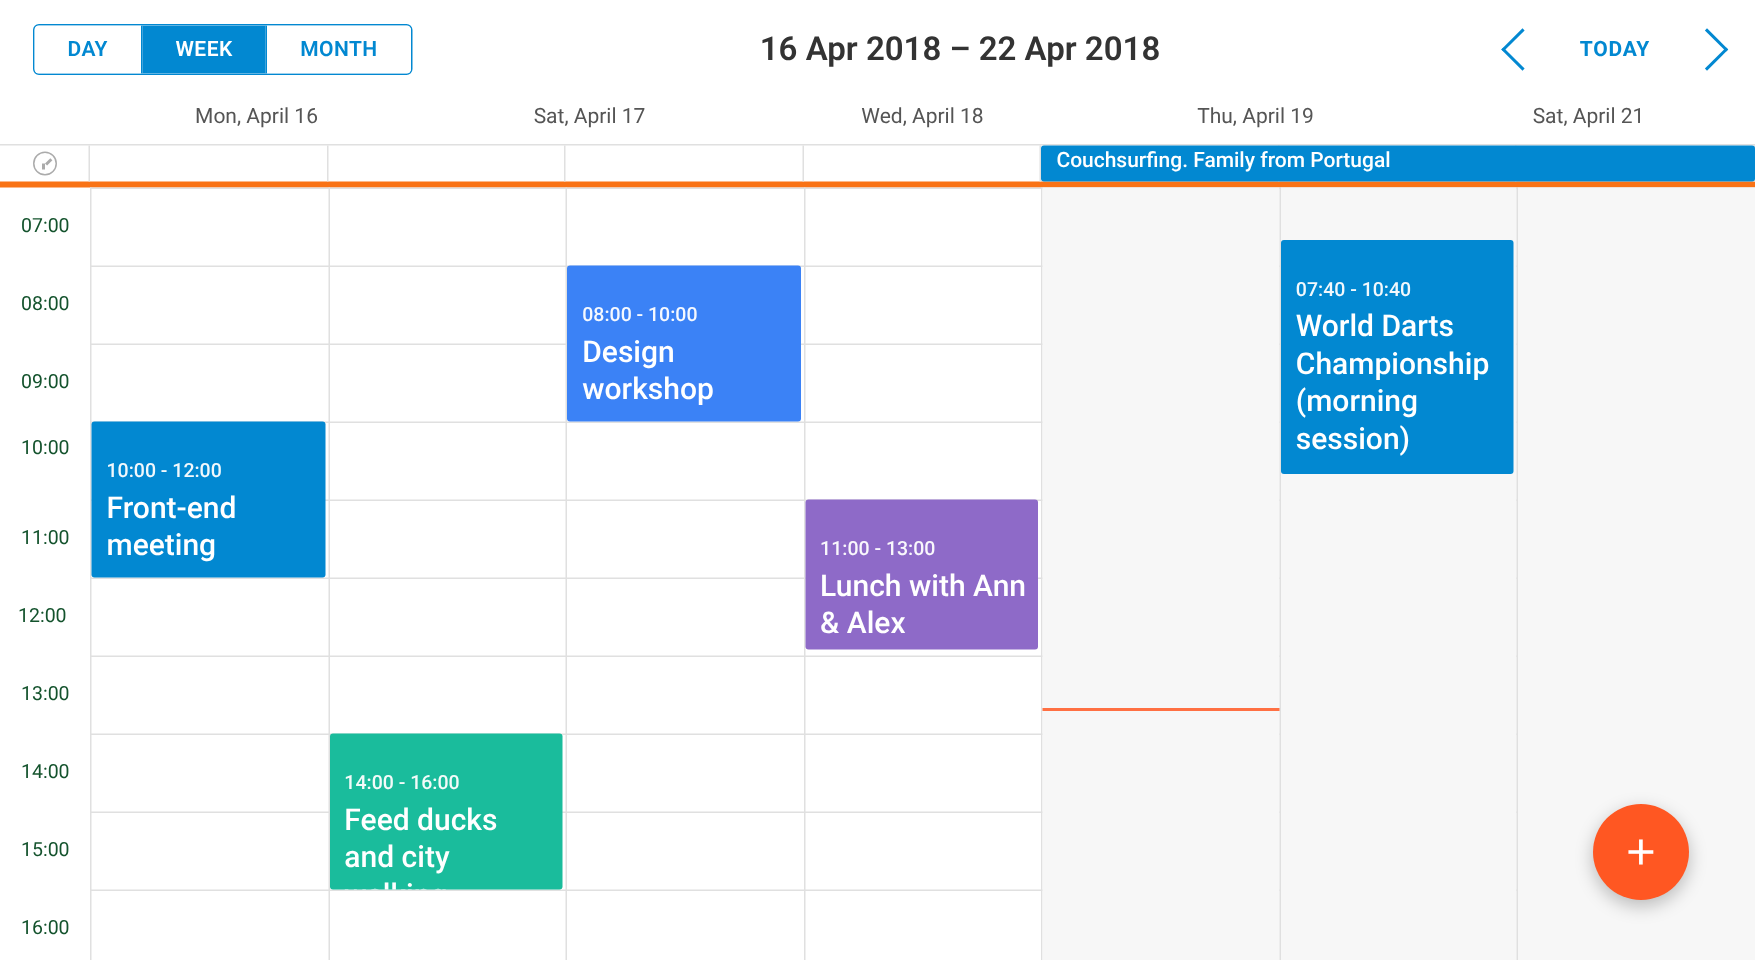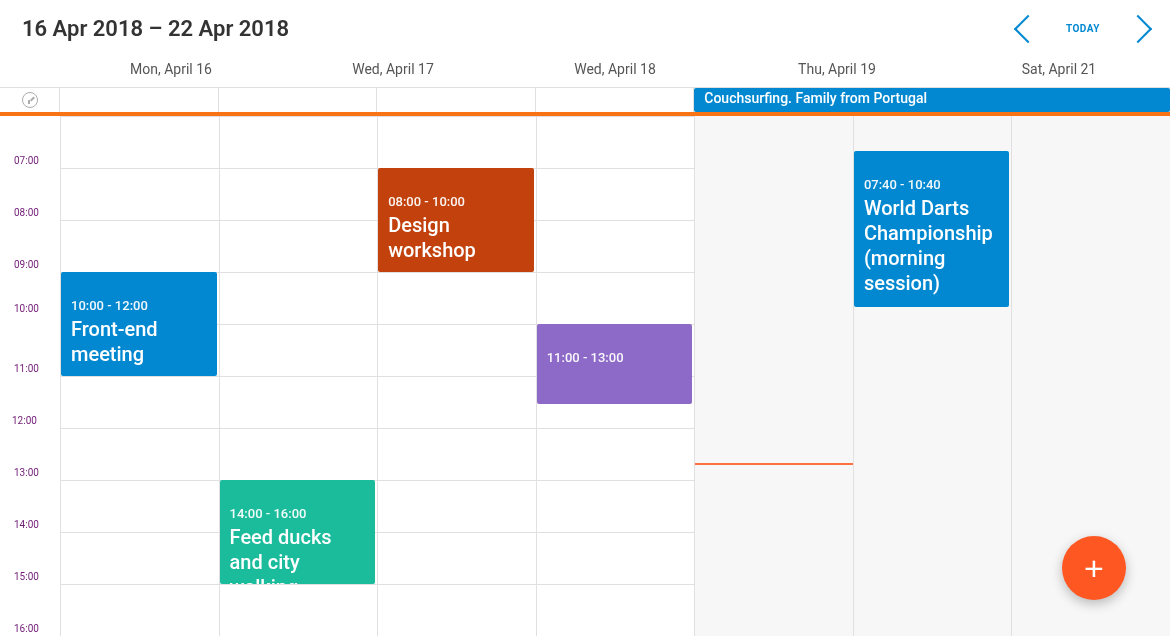--- a/index.html
+++ b/index.html
@@ -55,21 +55,21 @@
     white-space: nowrap;
   }
   .nav {
     display: flex;
     align-items: center;
     gap: 28px;
   }
   .nav .today-btn {
     font: inherit;
     font-weight: 700;
-    font-size: 10px;
+    font-size: 14px;
     letter-spacing: 0.5px;
     color: #0288D1;
     background: none;
     border: none;
     padding: 0;
     cursor: pointer;
   }
   .chev {
     width: 12px;
     height: 12px;
@@ -168,25 +168,24 @@
   .time-gutter {
     width: 60px;
     flex: none;
     position: relative;
   }
   .time-label {
     position: absolute;
     left: 0;
     width: 56px;
     text-align: left;
-    font-size: 10px;
-    color: #701a75;
+    font-size: 13px;
+    color: #14532d;
     transform: translateY(-50%);
     padding-left: 14px;
-    margin-top: 18px;
   }
   .cols {
     flex: 1;
     display: flex;
     position: relative;
   }
   .col {
     flex: 1;
     position: relative;
     border-left: 1px solid #E0E0E0;
@@ -253,34 +252,41 @@
     z-index: 10;
     display: flex;
     align-items: center;
     justify-content: center;
   }
 </style>
 </head>
 <body>
 
 <div class="toolbar">
+  <div class="segmented">
+    <button>DAY</button>
+    <span class="sep"></span>
+    <button class="active">WEEK</button>
+    <span class="sep"></span>
+    <button>MONTH</button>
+  </div>
 
   <div class="date-range">16 Apr 2018 – 22 Apr 2018</div>
 
   <div class="nav">
     <span class="chev left"></span>
     <button class="today-btn">TODAY</button>
     <span class="chev right"></span>
   </div>
 </div>
 
 <div class="day-header-row">
   <div class="gutter"></div>
   <div class="day-header">Mon, April 16</div>
-  <div class="day-header">Wed, April 17</div>
+  <div class="day-header">Sat, April 17</div>
   <div class="day-header">Wed, April 18</div>
   <div class="day-header">Thu, April 19</div>
   <div class="day-header">Sat, April 21</div>
 </div>
 
 <div class="allday-row">
   <div class="gutter">
     <span class="clock-icon"></span>
   </div>
   <div class="allday-grid">
@@ -328,28 +334,29 @@
           <div class="title">Front-end meeting</div>
         </div>
       </div>
     <div class="col">
         <div class="event" style="background: rgb(26, 188, 156); top: 364px; height: 104px;">
           <div class="time">14:00 - 16:00</div>
           <div class="title">Feed ducks and city walking</div>
         </div>
       </div>
     <div class="col">
-        <div class="event" style="background: #c2410c; top: 52px; height: 104px;">
+        <div class="event" style="background: #3b82f6; top: 52px; height: 104px;">
           <div class="time">08:00 - 10:00</div>
           <div class="title">Design workshop</div>
         </div>
       </div>
     <div class="col">
-        <div class="event" style="background: rgb(142, 106, 200); top: 208px; height: 80px;">
+        <div class="event" style="background: rgb(142, 106, 200); top: 208px; height: 100px;">
           <div class="time">11:00 - 13:00</div>
+          <div class="title">Lunch with Ann &amp; Alex</div>
         </div>
       </div>
     <div class="col weekend">
         <div class="now-line" style="top: 346.84px;"></div>
       </div>
     <div class="col weekend">
         <div class="event" style="background: rgb(2, 136, 209); top: 34.84px; height: 156px;">
           <div class="time">07:40 - 10:40</div>
           <div class="title">World Darts Championship (morning session)</div>
         </div>

